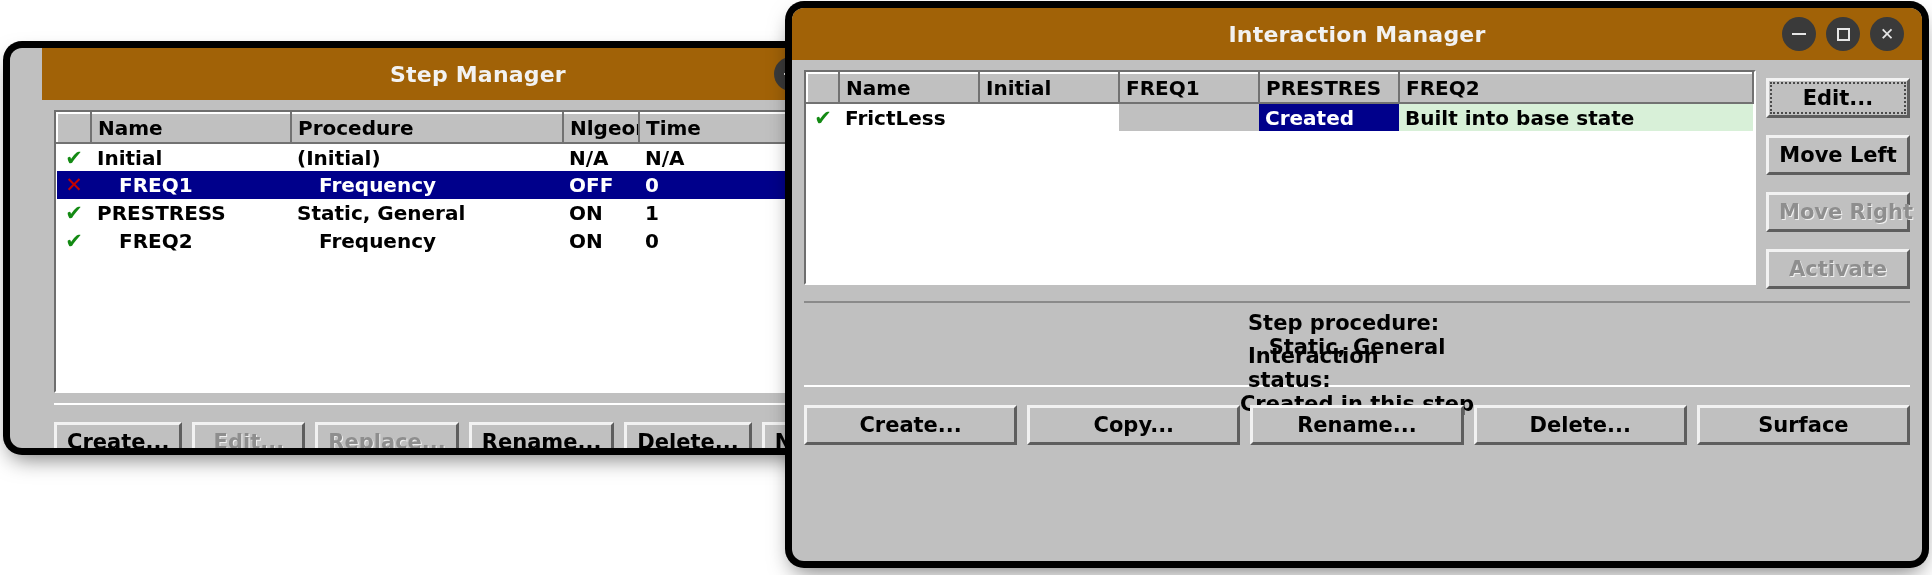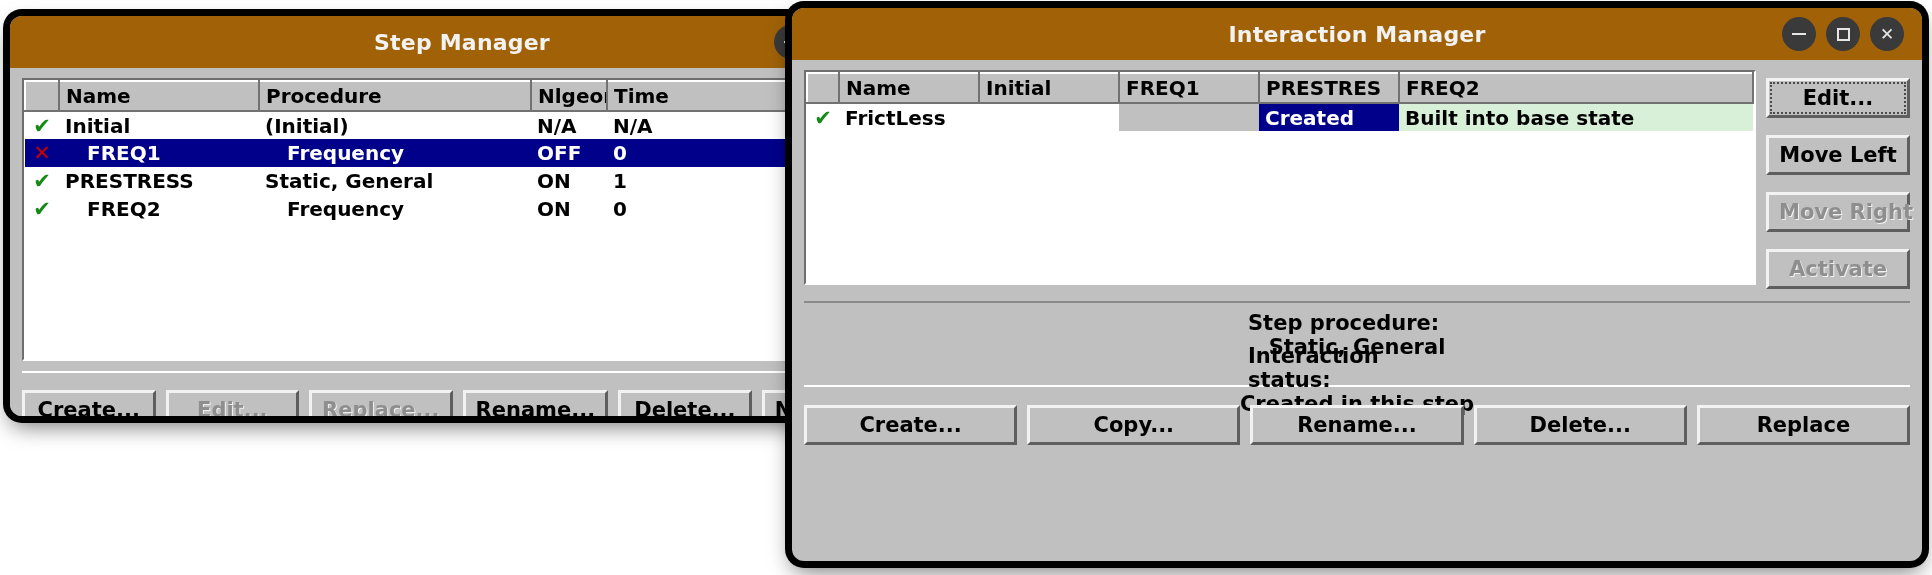--- a/index.html
+++ b/index.html
@@ -88,21 +88,21 @@
     padding: 5px 10px;
     text-align: center;
     cursor: default;
     white-space: nowrap;
     margin-top: 8px;
   }
   .btn.disabled { color: #8e8e8e; text-shadow: 1px 1px 0 #f0f0f0; }
   .btn.focus { outline: 2px dotted #4a4a4a; outline-offset: -6px; }
 
   
-  #step-manager { left: 10px; top: 16px; width: 904px; height: 400px; }
+  #step-manager { left: 10px; top: 48px; width: 904px; height: 400px; padding-left: 32px; }
   #step-manager .listbox { height: 283px; }
   #step-manager .sep { height: 2px; background: #8a8a8a; border-bottom: 2px solid #fff; margin: 10px 0 9px 0; }
   .btnrow { display: flex; gap: 10px; }
   .btnrow .btn { flex: 1 1 0; }
 
   
   #interaction-manager { left: 792px; top: 8px; width: 1130px; height: 553px; }
   .im-body { display: flex; gap: 10px; align-items: flex-start; }
   .im-left { flex: 1 1 auto; }
   .im-right { width: 144px; display: flex; flex-direction: column; gap: 9px; }
@@ -273,18 +273,18 @@
         </div>
       </div>
 
       <div class="imsep"></div>
 
       <div class="btnrow">
         <div class="btn">Create...</div>
         <div class="btn">Copy...</div>
         <div class="btn">Rename...</div>
         <div class="btn">Delete...</div>
-        <div class="btn">Replace</div>
+        <div class="btn">Surface</div>
       </div>
     </div>
   </div>
 
 </div>
 
 </body></html>

